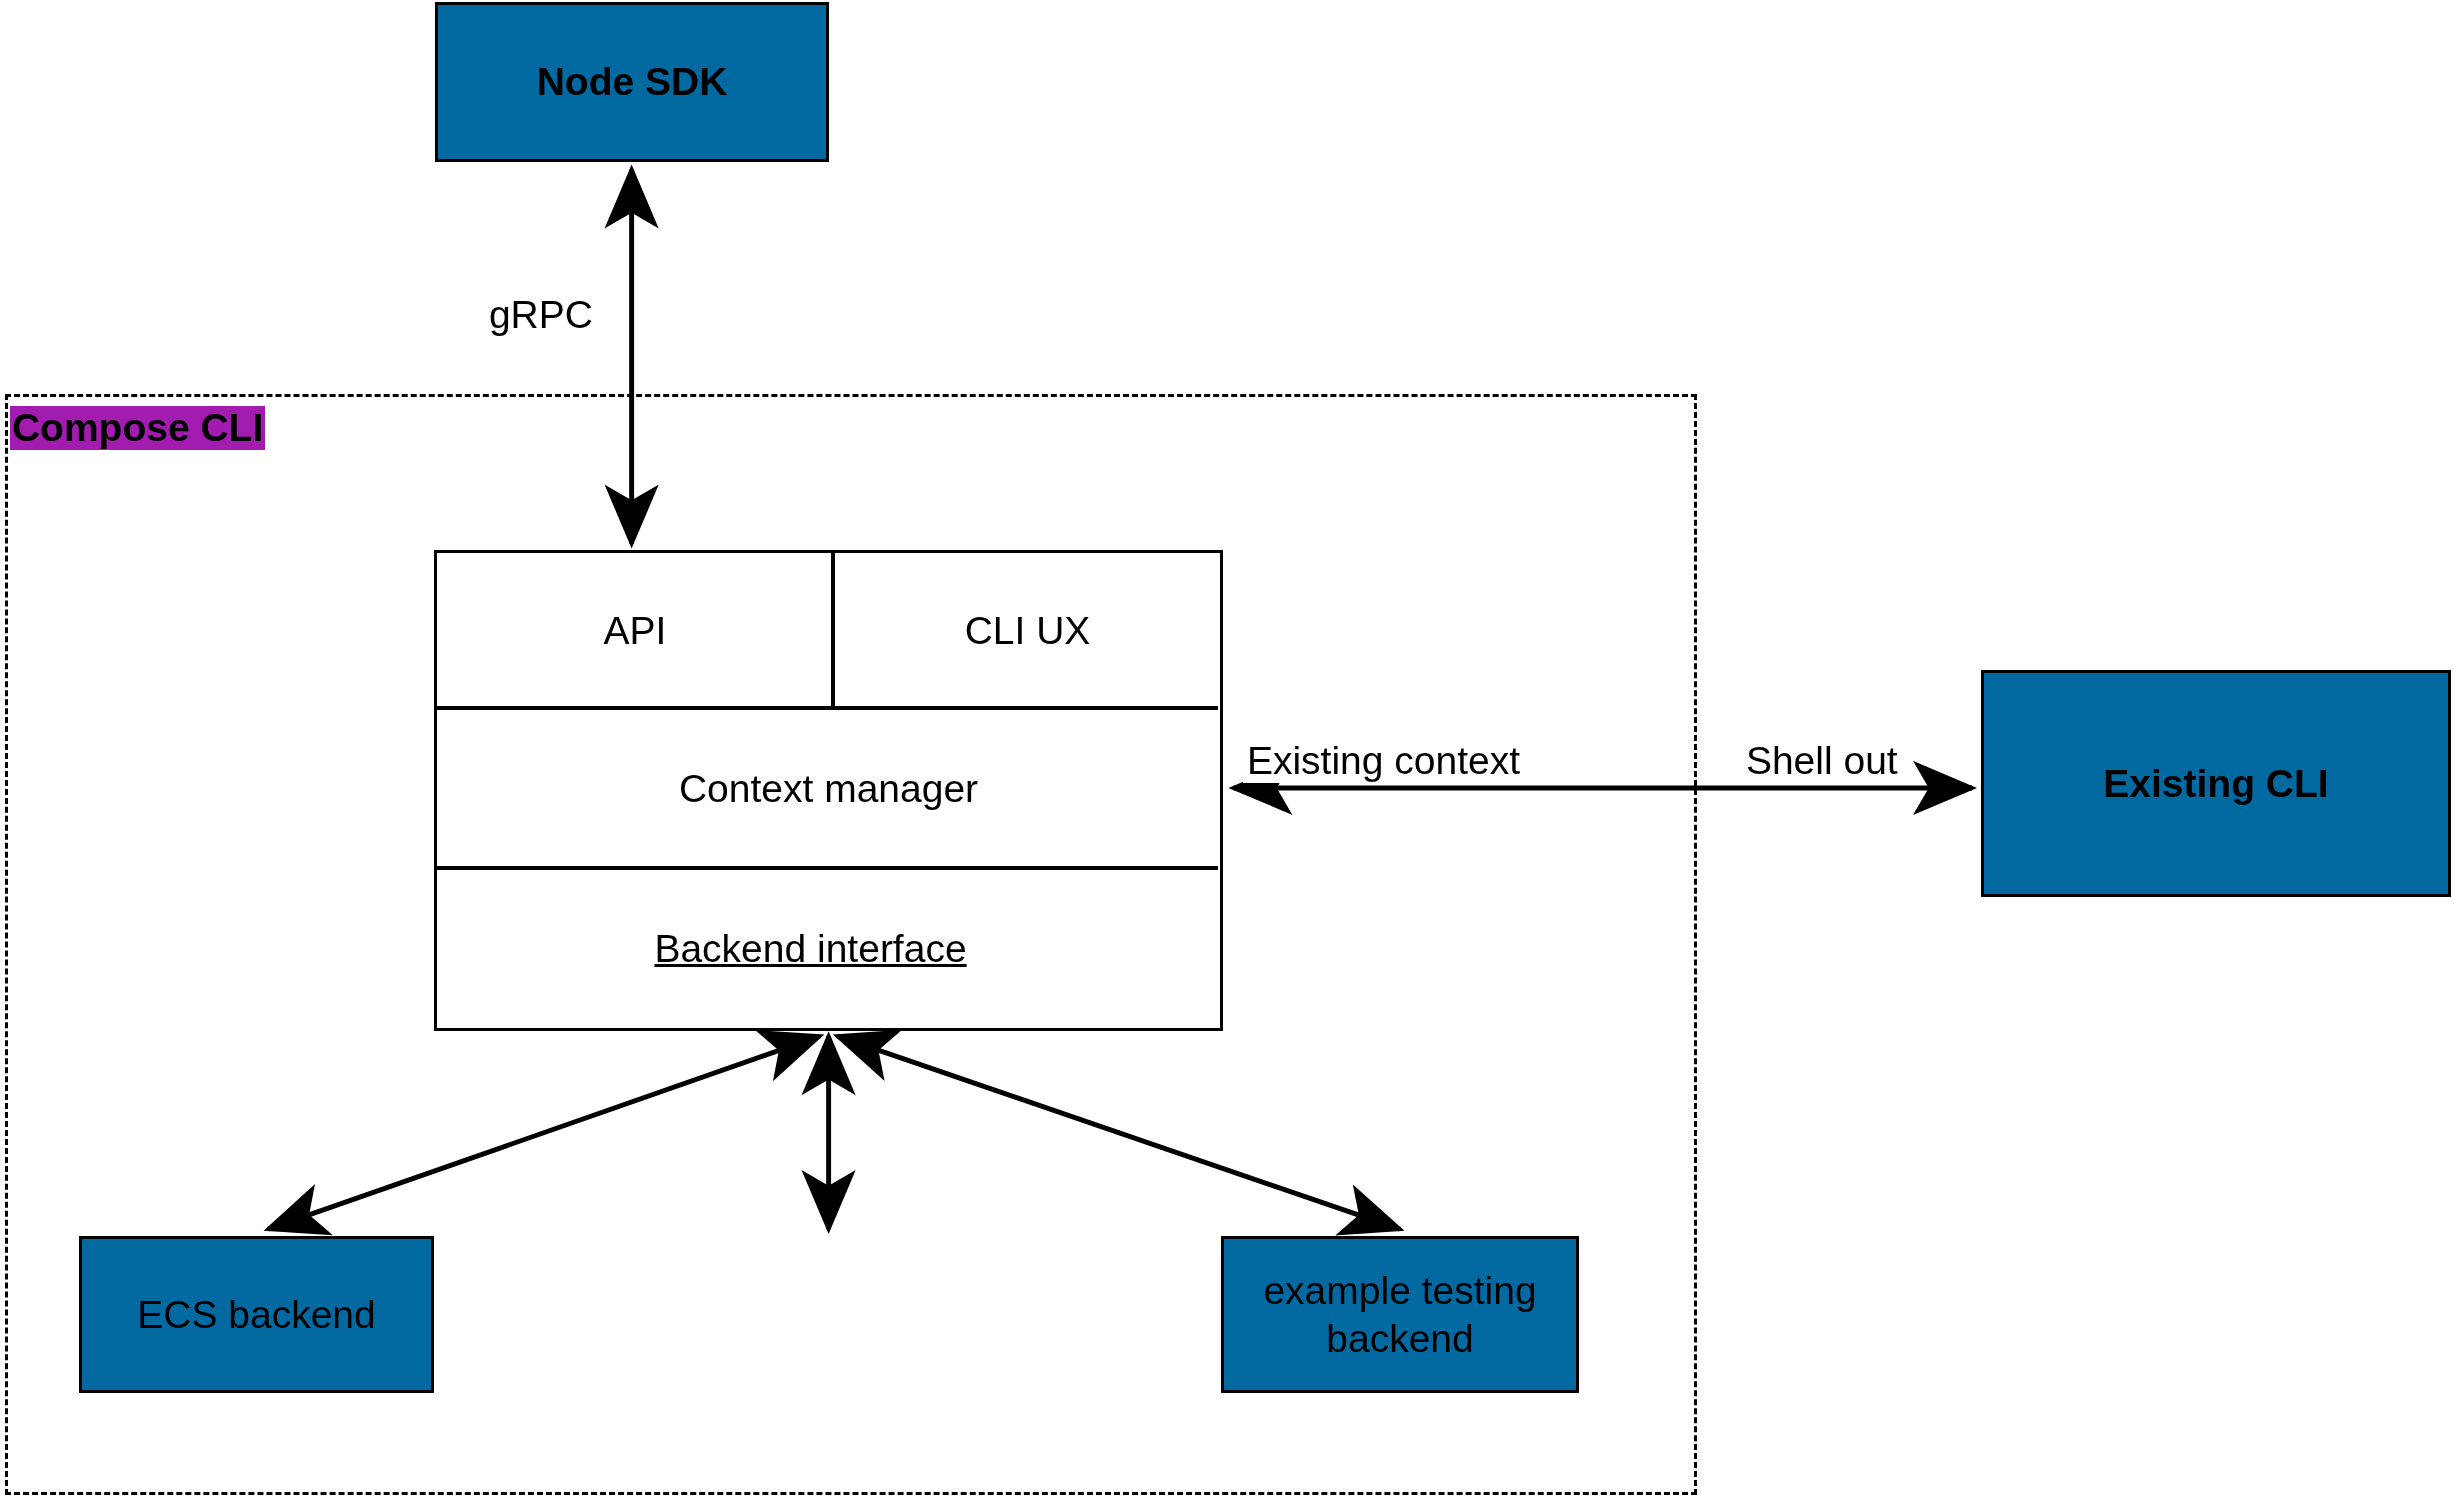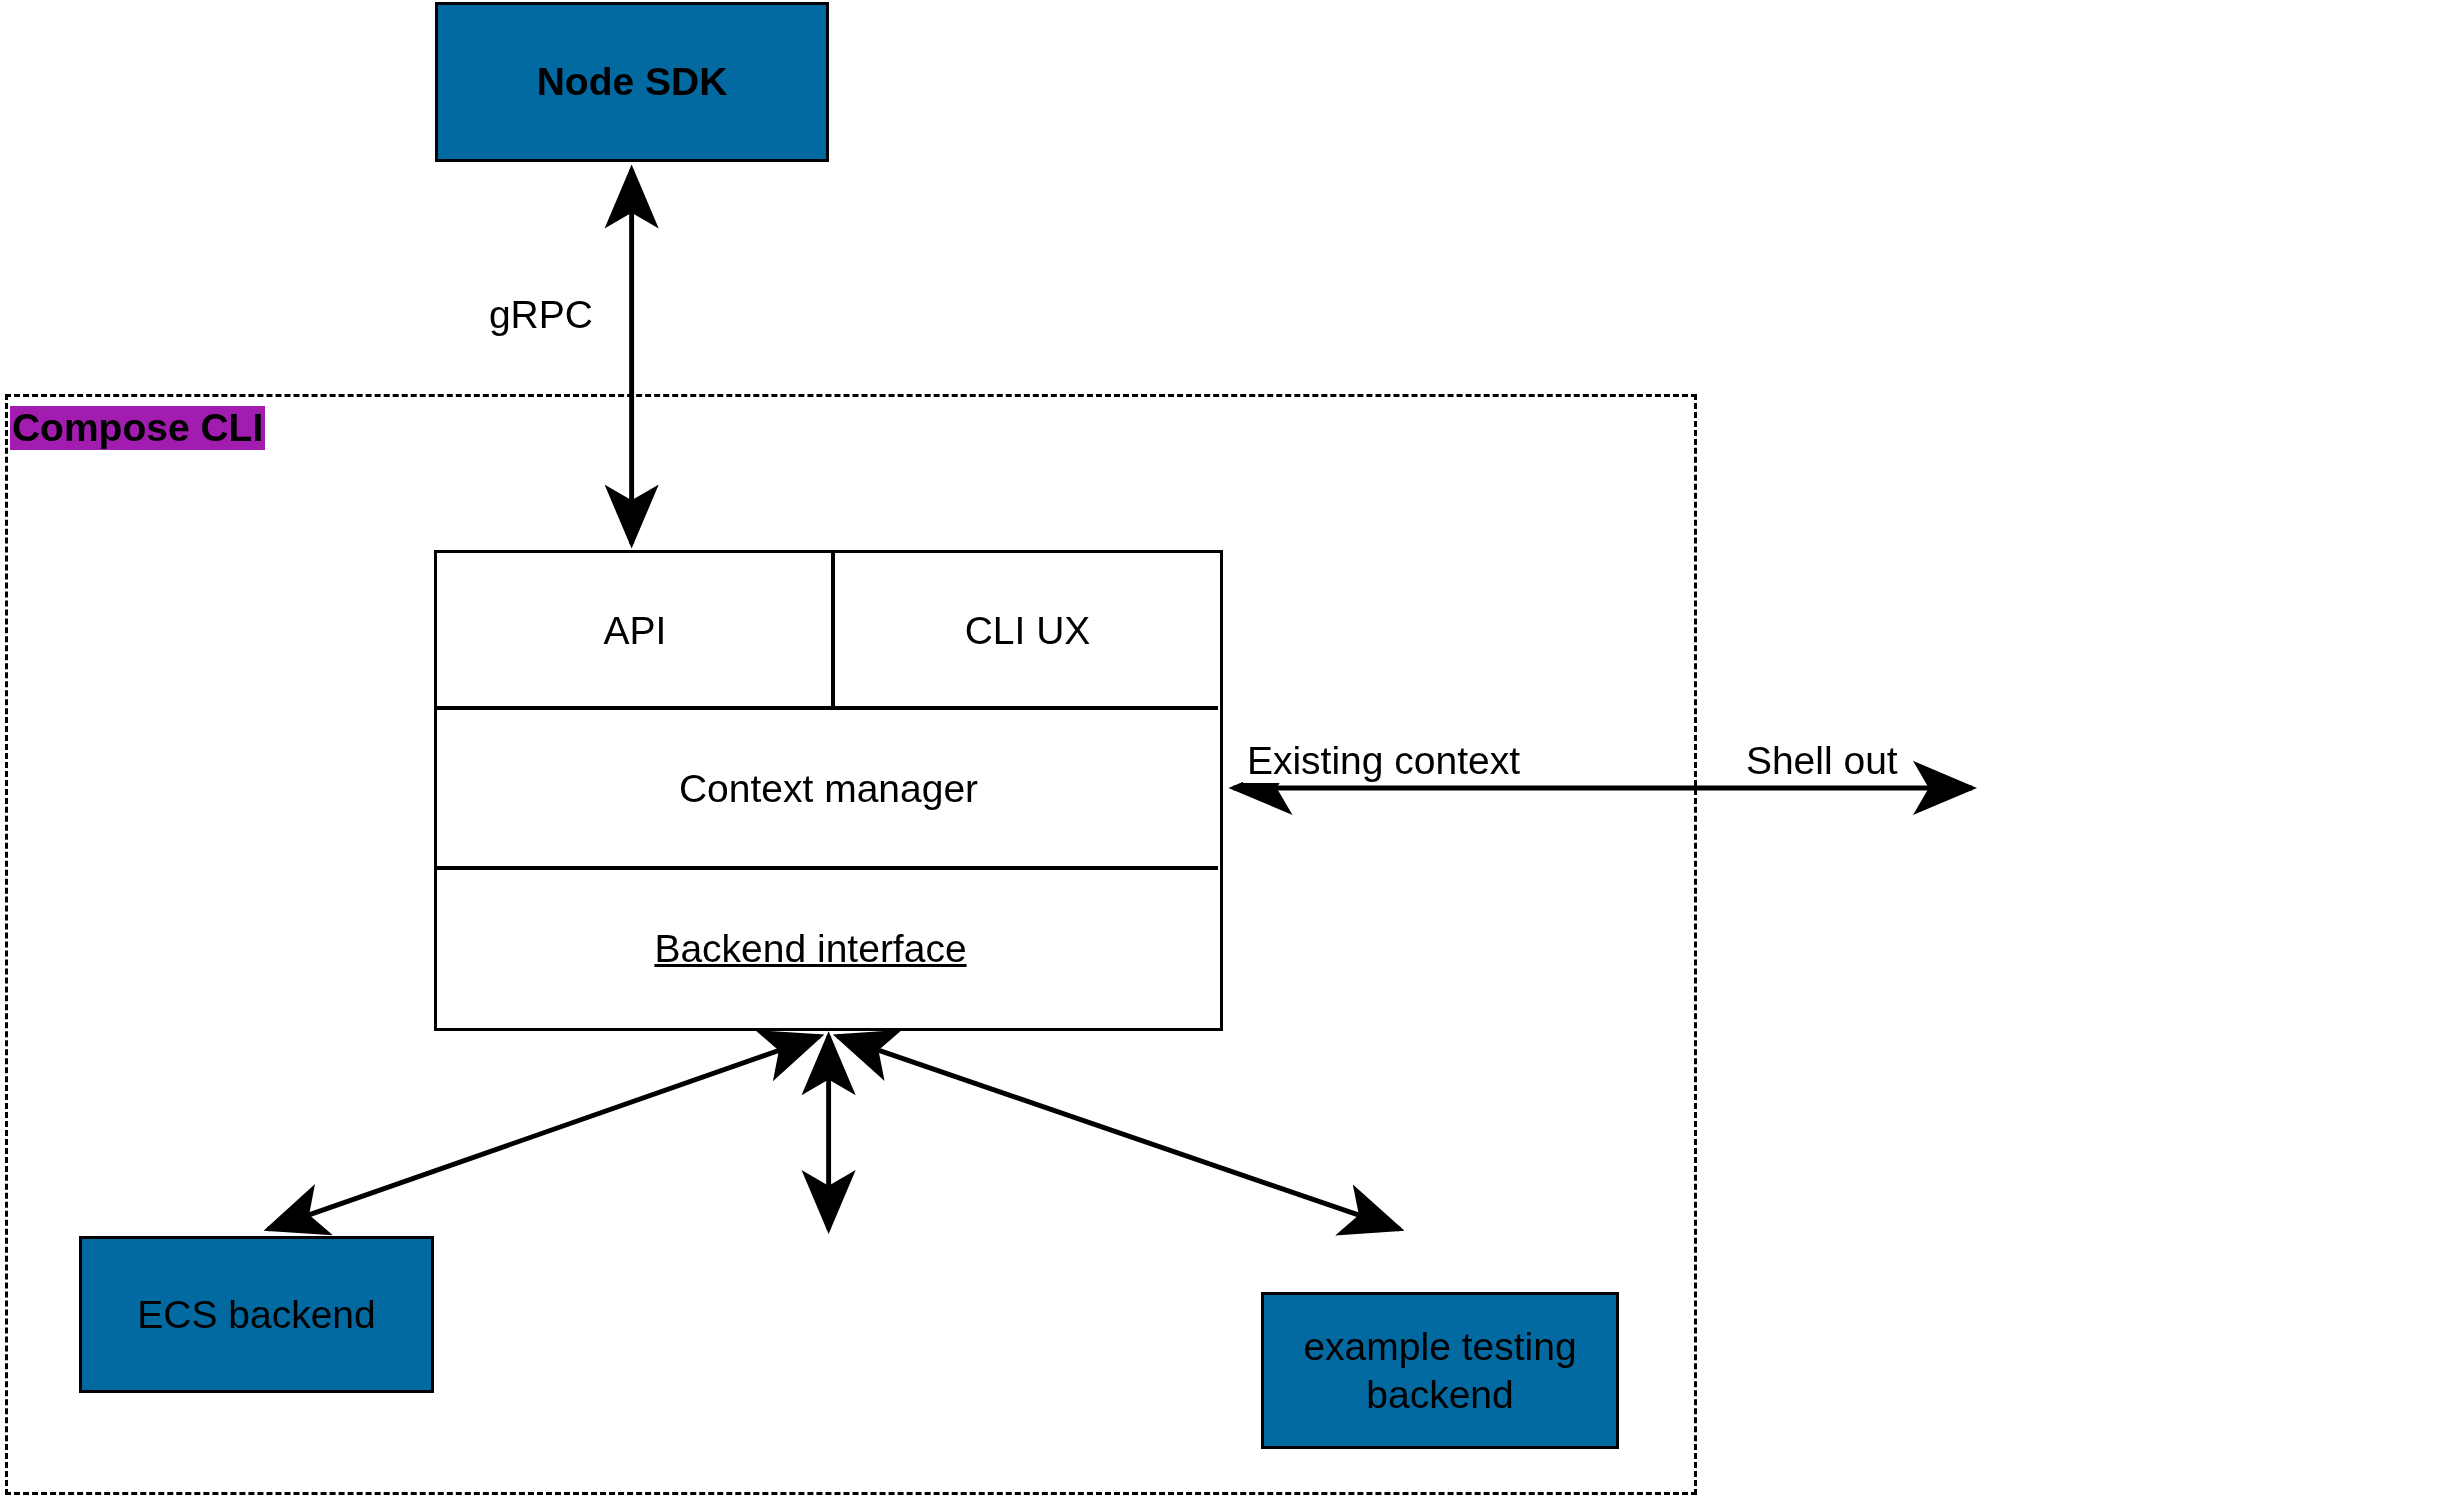--- a/index.html
+++ b/index.html
@@ -149,23 +149,24 @@
   <div class="sub-row" style="left:836px; top:554px; width:383px; height:153px;">CLI UX</div>
 
   <div class="sub-row" style="left:438px; top:710px; width:781px; height:157px;">Context manager</div>
 
   <div class="sub-row" style="left:420px; top:871px; width:781px; height:156px;text-decoration:underline;">Backend interface</div>
 
   <div class="edge-label" style="left:1243px; top:704px;">Existing context</div>
 
   <div class="edge-label" style="left:1742px; top:704px;">Shell out</div>
 
+  <div class="node-box bold" style="left:1981px; top:670px; width:470px; height:227px;">Existing CLI</div>
 
   <div class="node-box" style="left:79px; top:1236px; width:355px; height:157px;">ECS backend</div>
 
 
-  <div class="node-box" style="left:1221px; top:1292px; width:358px; height:157px; flex-direction:column;margin-left:40px;">
+  <div class="node-box" style="left:1221px; top:1236px; width:358px; height:157px; flex-direction:column;">
     <span>example testing</span>
     <span>backend</span>
   </div>
 
 </div>
 
 
 </body></html>

